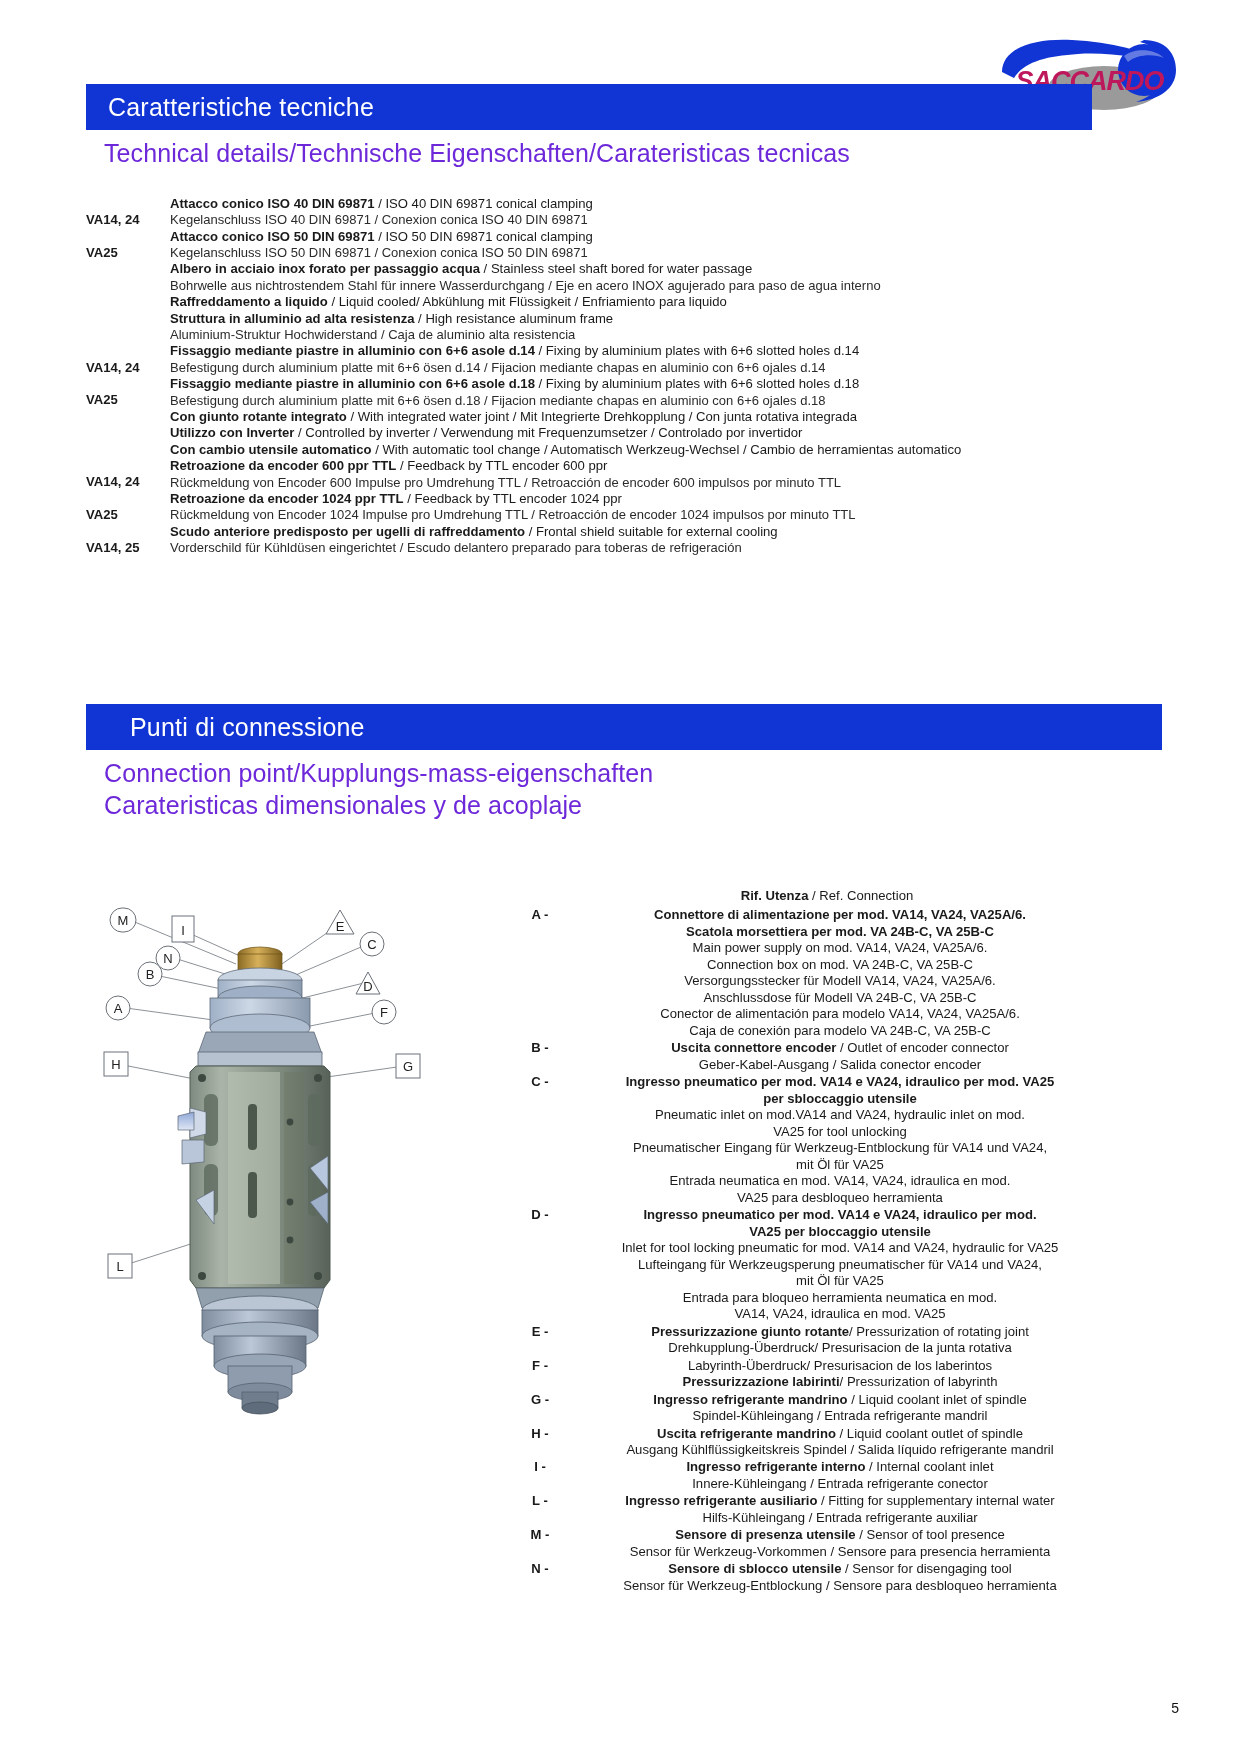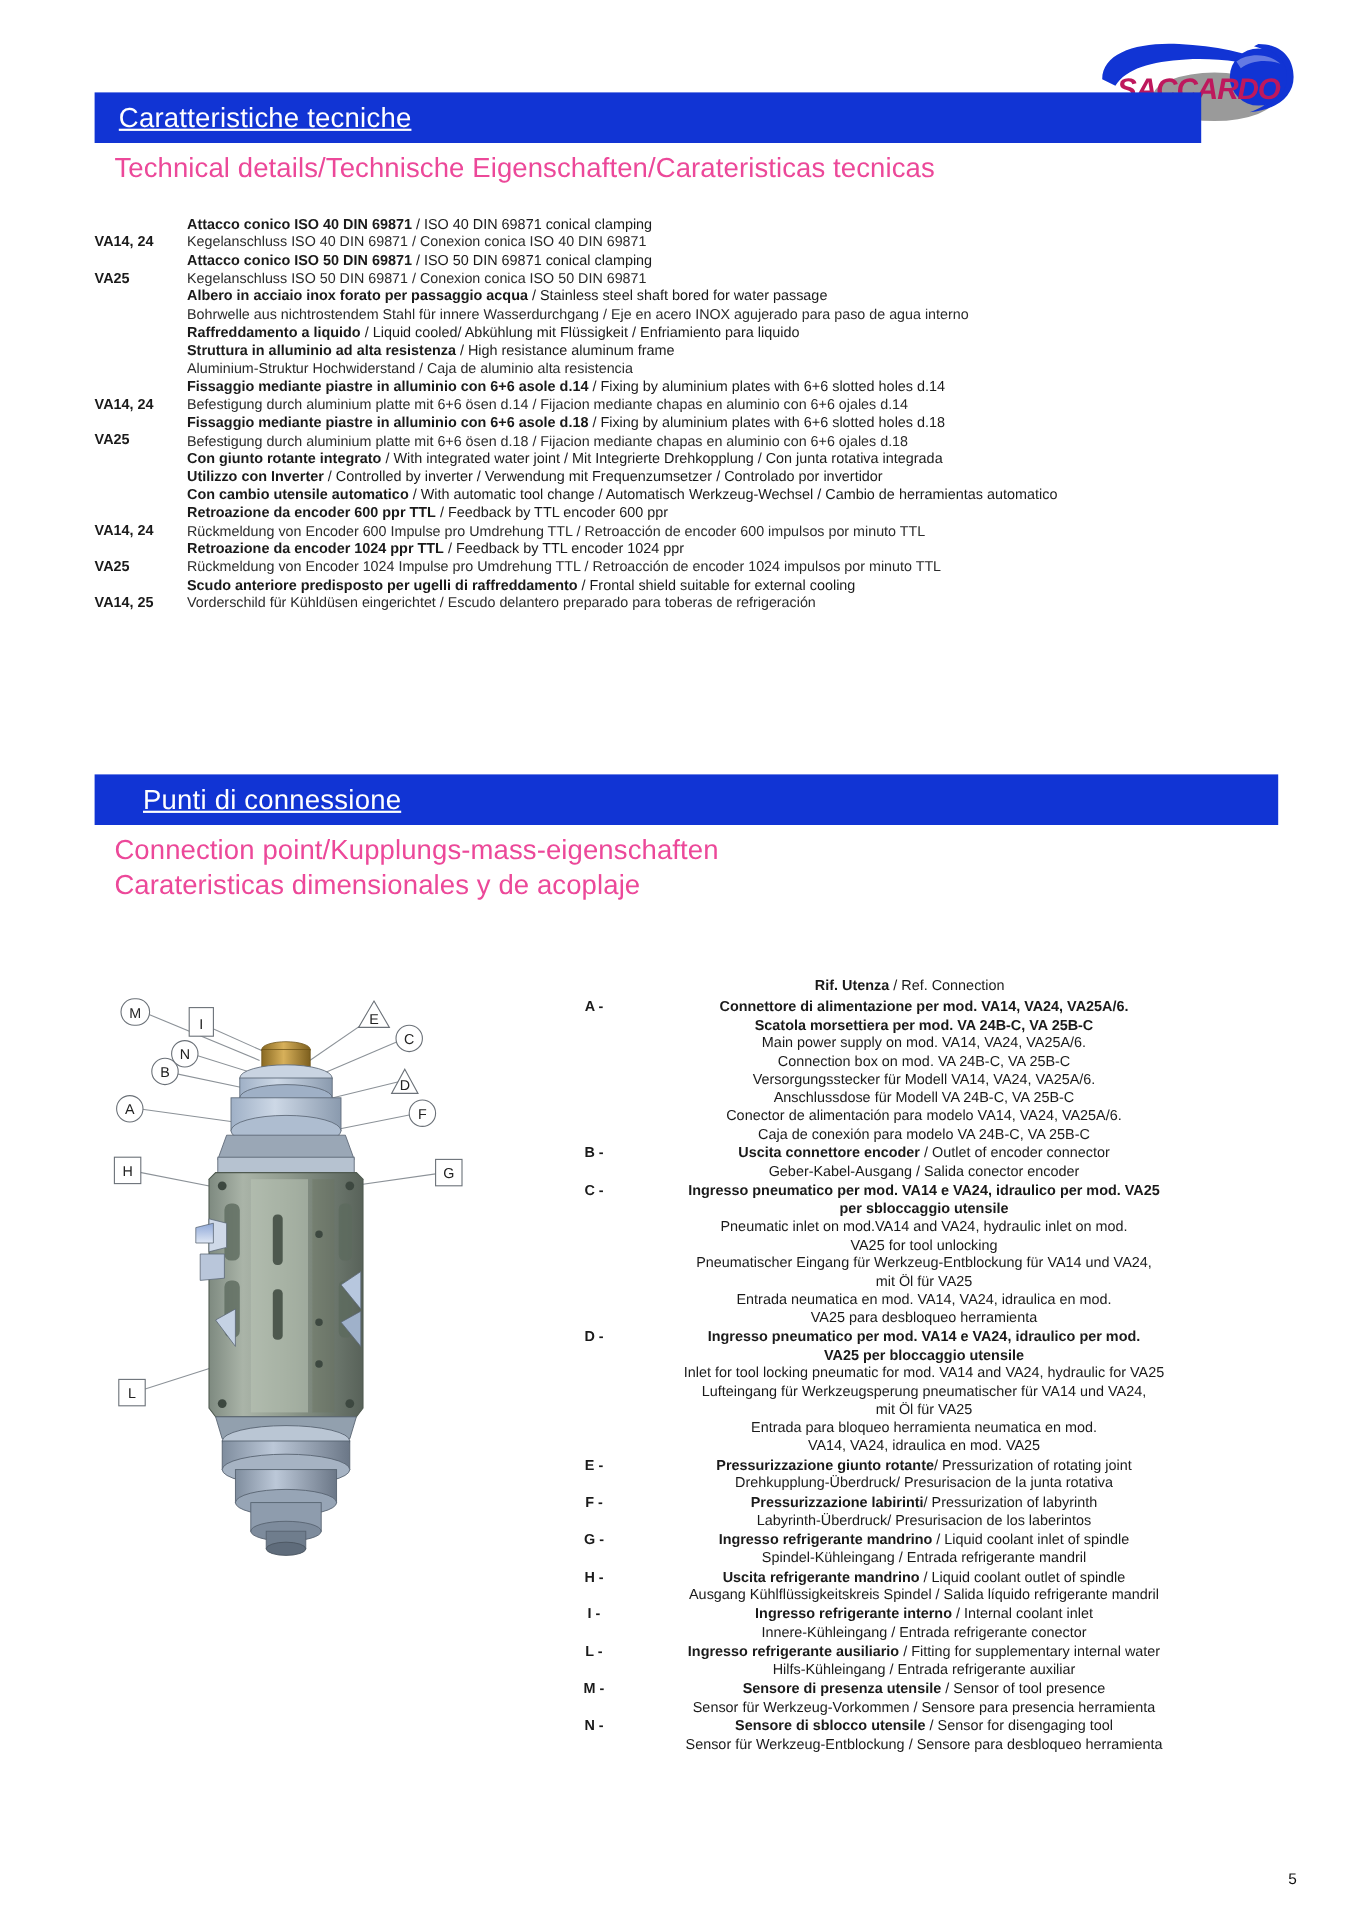--- a/index.html
+++ b/index.html
@@ -44,25 +44,24 @@
   
   .bluebar {
     position: absolute;
     background: #1134d4;
     color: #ffffff;
     display: flex;
     align-items: center;
     padding-left: 22px;
     font-size: 25px;
     letter-spacing: 0.2px;
-    text-decoration: underline;
   }
   .subhead {
     position: absolute;
-    color: #ec4899;
+    color: #6d28d9;
     font-size: 25px;
     line-height: 1.28;
     letter-spacing: 0.1px;
   }
 
   
   #tech-list {
     position: absolute;
     left: 86px;
     top: 196px;
@@ -439,22 +438,22 @@
     <div class="crow">
       <div class="ckey">E -</div>
       <div class="cbody">
         <div><span class="bd">Pressurizzazione giunto rotante</span><span>/ Pressurization of rotating joint</span></div>
         <div><span>Drehkupplung-Überdruck/ Presurisacion de la junta rotativa</span></div>
       </div>
     </div>
     <div class="crow">
       <div class="ckey">F -</div>
       <div class="cbody">
+        <div><span>Labyrinth-Überdruck/ Presurisacion de los laberintos</span></div>
         <div><span class="bd">Pressurizzazione labirinti</span><span>/ Pressurization of labyrinth</span></div>
-        <div><span>Labyrinth-Überdruck/ Presurisacion de los laberintos</span></div>
       </div>
     </div>
     <div class="crow">
       <div class="ckey">G -</div>
       <div class="cbody">
         <div><span class="bd">Ingresso refrigerante mandrino</span><span> / Liquid coolant inlet of spindle</span></div>
         <div><span>Spindel-Kühleingang / Entrada refrigerante mandril</span></div>
       </div>
     </div>
     <div class="crow">

